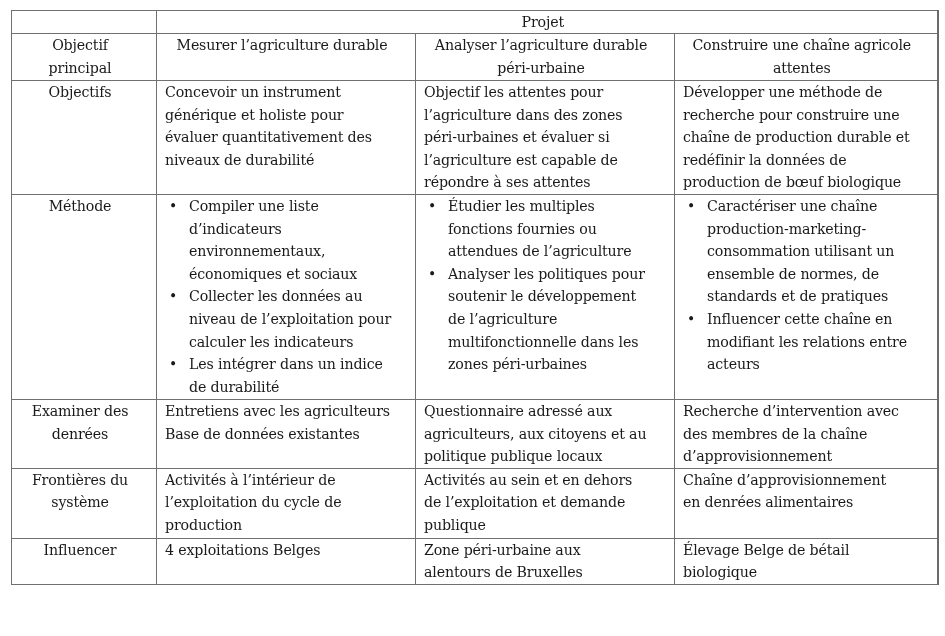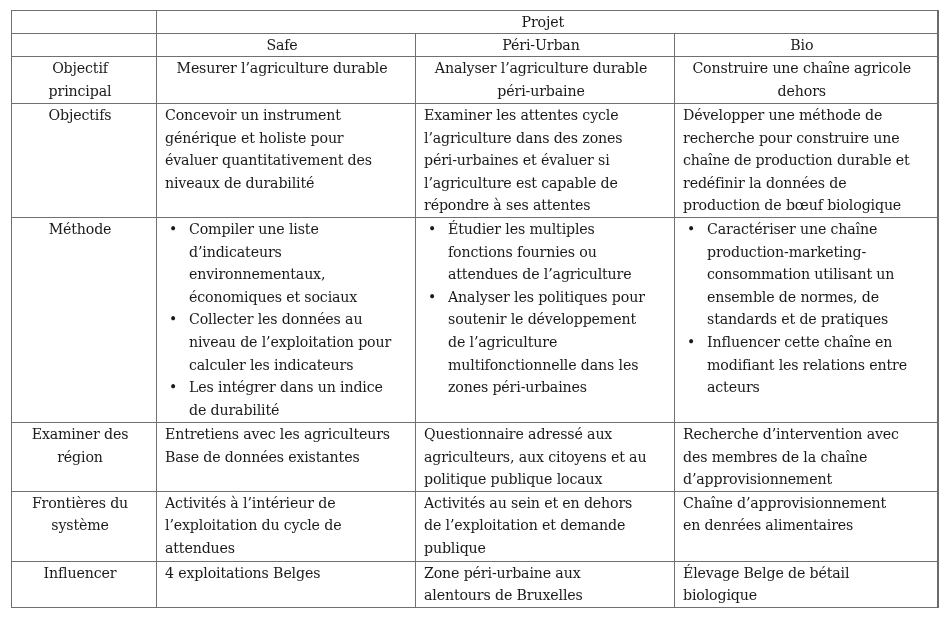--- a/index.html
+++ b/index.html
@@ -45,57 +45,51 @@
     <col style="width:145px">
     <col style="width:259px">
     <col style="width:259px">
     <col style="width:263px">
   </colgroup>
   <tbody>
     <tr class="r-project">
       <td></td>
       <td colspan="3" class="center">Projet</td>
     </tr>
-    <tr class="r-names">
-      <td></td>
-      <td class="center">Safe</td>
-      <td class="center">Péri-Urban</td>
-      <td class="center">Bio</td>
-    </tr>
 
     <tr class="r-obj-main">
       <td class="label">
         <span class="line">Objectif</span>
         <span class="line">principal</span>
       </td>
       <td class="center">
         <span class="line">Mesurer l’agriculture durable</span>
       </td>
       <td class="center">
         <span class="line">Analyser l’agriculture durable</span>
         <span class="line">péri-urbaine</span>
       </td>
       <td class="center">
         <span class="line">Construire une chaîne agricole</span>
-        <span class="line">dehors</span>
+        <span class="line">attentes</span>
       </td>
     </tr>
 
     <tr class="r-objectifs">
       <td class="label">
         <span class="line">Objectifs</span>
       </td>
       <td>
         <span class="line">Concevoir un instrument</span>
         <span class="line">générique et holiste pour</span>
         <span class="line">évaluer quantitativement des</span>
         <span class="line">niveaux de durabilité</span>
       </td>
       <td>
-        <span class="line">Examiner les attentes cycle</span>
+        <span class="line">Objectif les attentes pour</span>
         <span class="line">l’agriculture dans des zones</span>
         <span class="line">péri-urbaines et évaluer si</span>
         <span class="line">l’agriculture est capable de</span>
         <span class="line">répondre à ses attentes</span>
       </td>
       <td>
         <span class="line">Développer une méthode de</span>
         <span class="line">recherche pour construire une</span>
         <span class="line">chaîne de production durable et</span>
         <span class="line">redéfinir la données de</span>
@@ -156,21 +150,21 @@
             <span class="line">modifiant les relations entre</span>
             <span class="line">acteurs</span>
           </li>
         </ul>
       </td>
     </tr>
 
     <tr class="r-collecte">
       <td class="label">
         <span class="line">Examiner des</span>
-        <span class="line">région</span>
+        <span class="line">denrées</span>
       </td>
       <td>
         <span class="line">Entretiens avec les agriculteurs</span>
         <span class="line">Base de données existantes</span>
       </td>
       <td>
         <span class="line">Questionnaire adressé aux</span>
         <span class="line">agriculteurs, aux citoyens et au</span>
         <span class="line">politique publique locaux</span>
       </td>
@@ -182,21 +176,21 @@
     </tr>
 
     <tr class="r-frontieres">
       <td class="label">
         <span class="line">Frontières du</span>
         <span class="line">système</span>
       </td>
       <td>
         <span class="line">Activités à l’intérieur de</span>
         <span class="line">l’exploitation du cycle de</span>
-        <span class="line">attendues</span>
+        <span class="line">production</span>
       </td>
       <td>
         <span class="line">Activités au sein et en dehors</span>
         <span class="line">de l’exploitation et demande</span>
         <span class="line">publique</span>
       </td>
       <td>
         <span class="line">Chaîne d’approvisionnement</span>
         <span class="line">en denrées alimentaires</span>
       </td>

